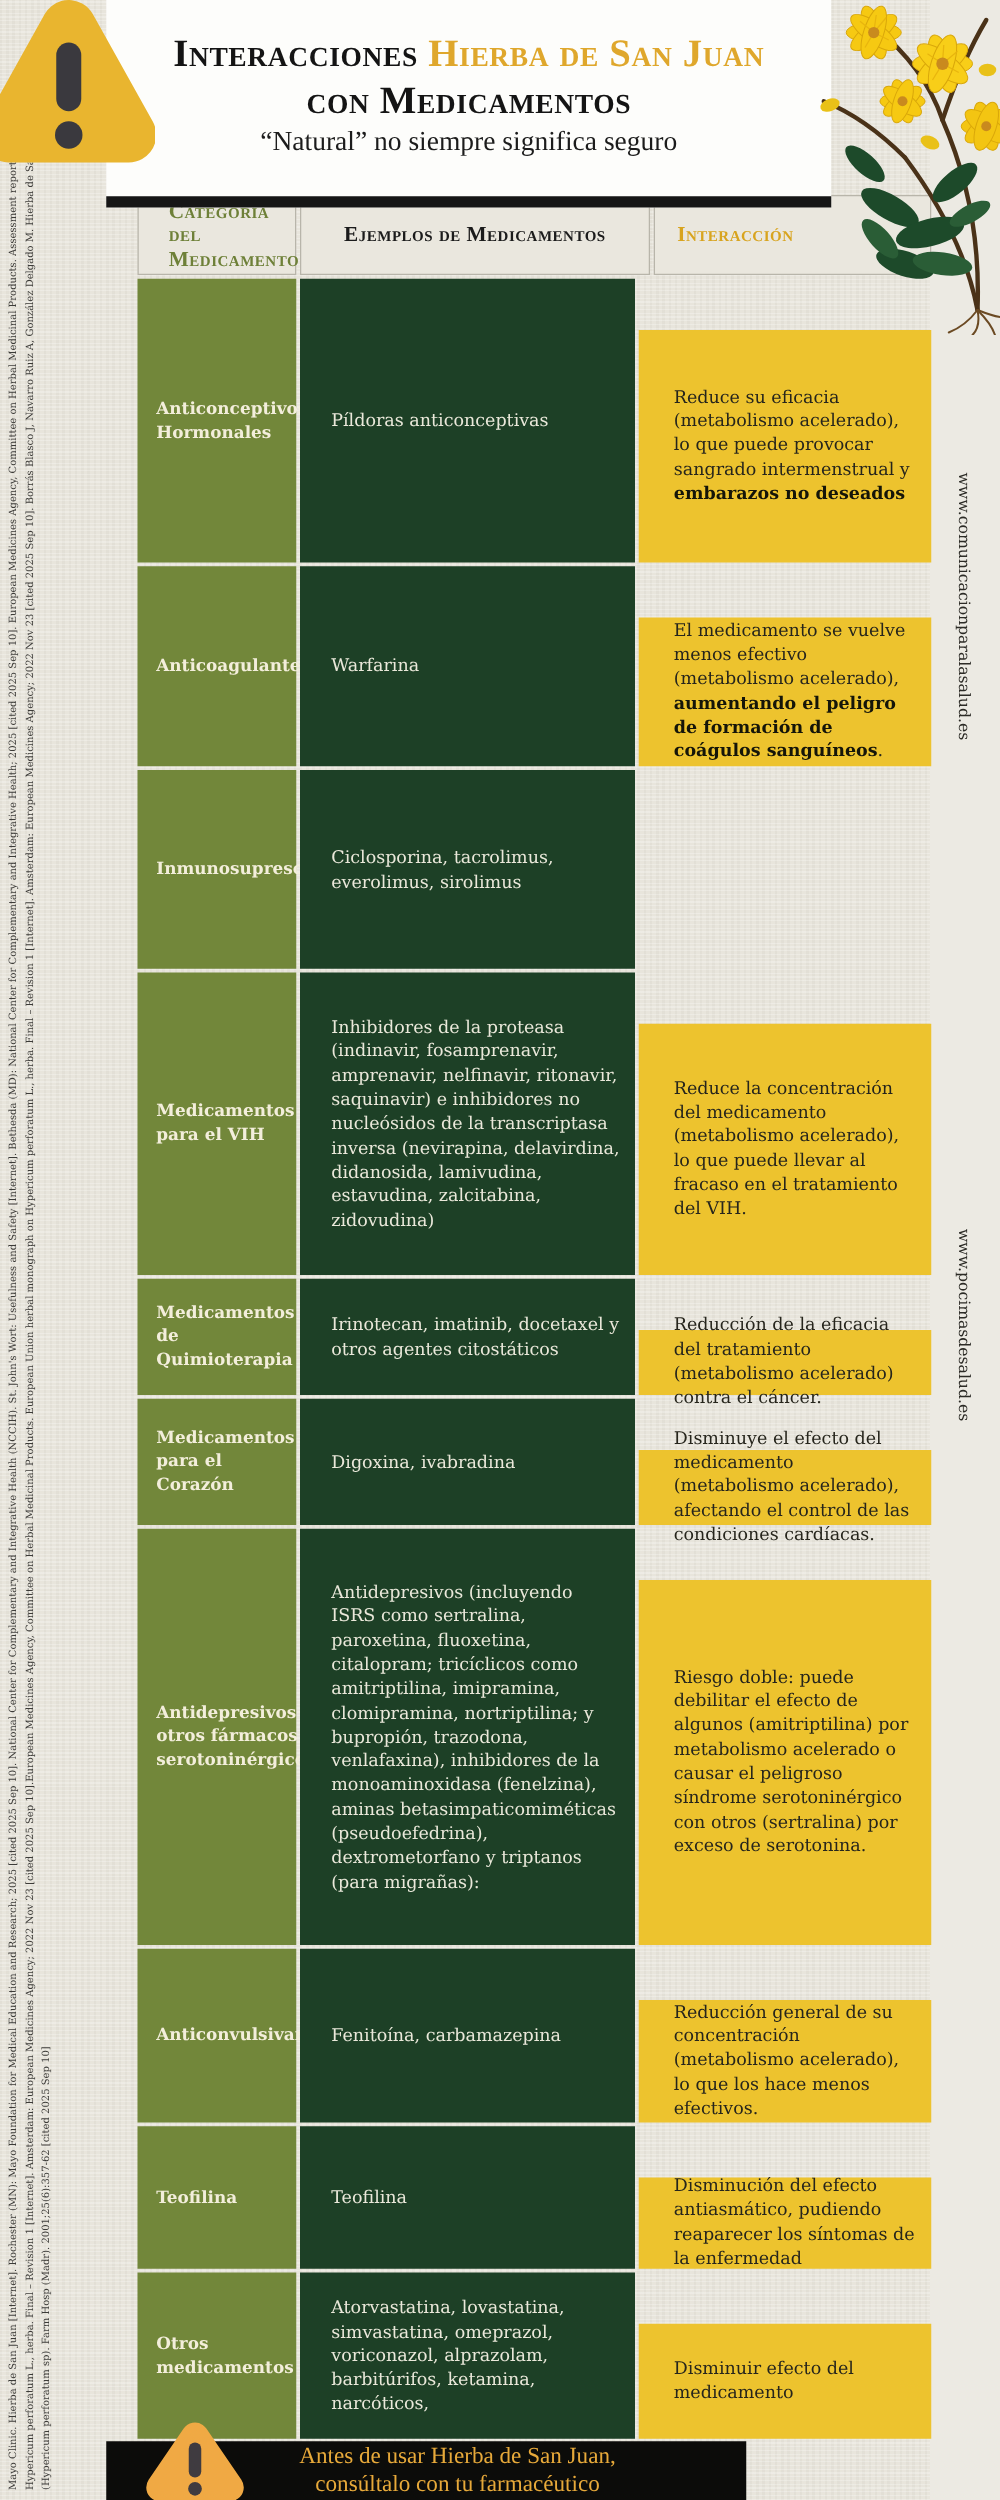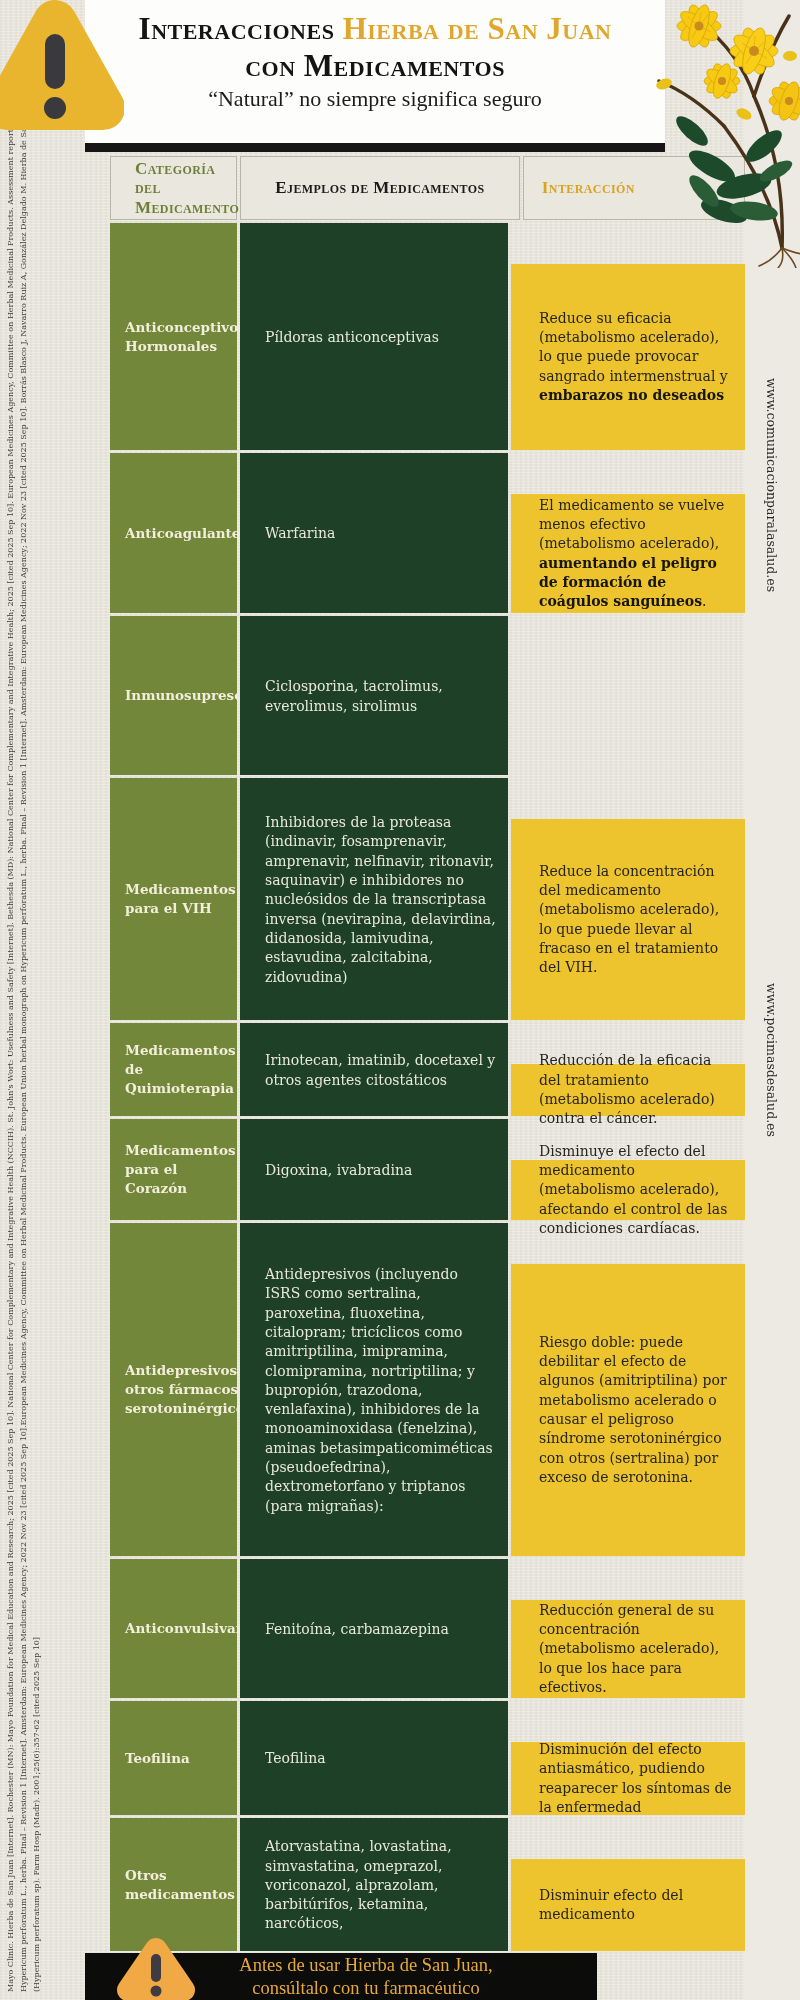--- a/index.html
+++ b/index.html
@@ -11,21 +11,21 @@
       repeating-linear-gradient(0deg, rgba(255,255,255,0.25) 0 1px, rgba(0,0,0,0) 1px 3px),
       repeating-linear-gradient(90deg, rgba(120,115,100,0.05) 0 2px, rgba(0,0,0,0) 2px 5px);
     overflow:hidden;
     font-family:"DejaVu Serif", serif;
   }
   .right-strip{position:absolute;right:0;top:0;width:56px;height:2000px;background:#eceae3;}
   
   .title-box{
     position:absolute;left:85px;top:0;width:580px;height:133px;
     background:#fdfdfb;border-bottom:9px solid #161616;z-index:2;
-    text-align:center;padding-top:10px;box-sizing:content-box;
+    text-align:center;padding-top:24px;box-sizing:content-box;
   }
   .title-line1,.title-line2{
     font-family:"Liberation Serif", serif;font-weight:bold;
     font-variant:small-caps;font-size:31px;line-height:1.2;color:#141414;letter-spacing:0.5px;
   }
   .t-gold{color:#dfa72c;}
   .subtitle{font-family:"Liberation Serif", serif;font-size:22px;color:#1c1c1c;margin-top:2px;}
   .warn-svg{position:absolute;z-index:3;}
   .warn-header{left:-14px;top:-4px;}
   .warn-footer{left:113px;top:1934px;}
@@ -278,21 +278,21 @@
     </div>
 
     <div class="row" style="height:139px">
       <div class="cell c1">
           <span>Anticonvulsivantes</span>
         </div>
       <div class="cell c2">
           <span>Fenitoína, carbamazepina</span>
         </div>
       <div class="cell c3">
-          <span><span>Reducción general de su concentración (metabolismo acelerado), lo que los hace para efectivos.</span><b></b><span></span></span>
+          <span><span>Reducción general de su concentración (metabolismo acelerado), lo que los hace menos efectivos.</span><b></b><span></span></span>
         </div>
     </div>
 
     <div class="row" style="height:114px">
       <div class="cell c1">
           <span>Teofilina</span>
         </div>
       <div class="cell c2">
           <span>Teofilina</span>
         </div>

